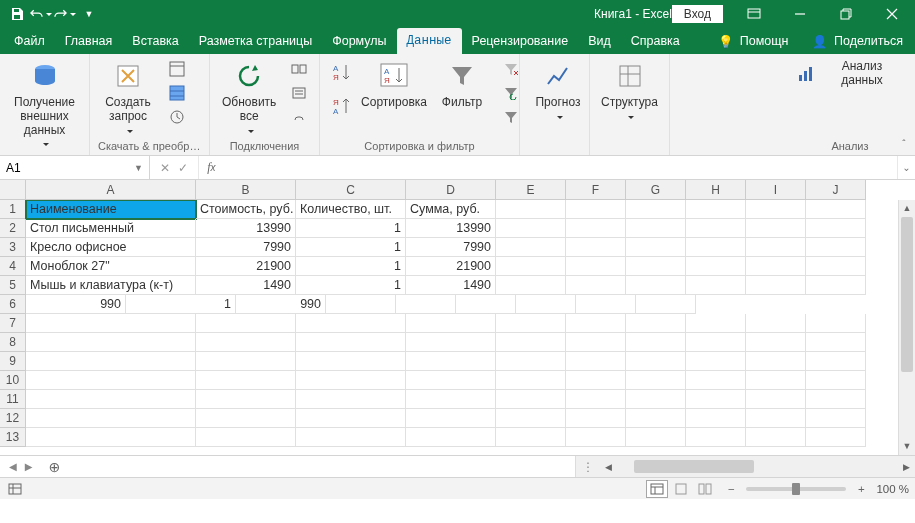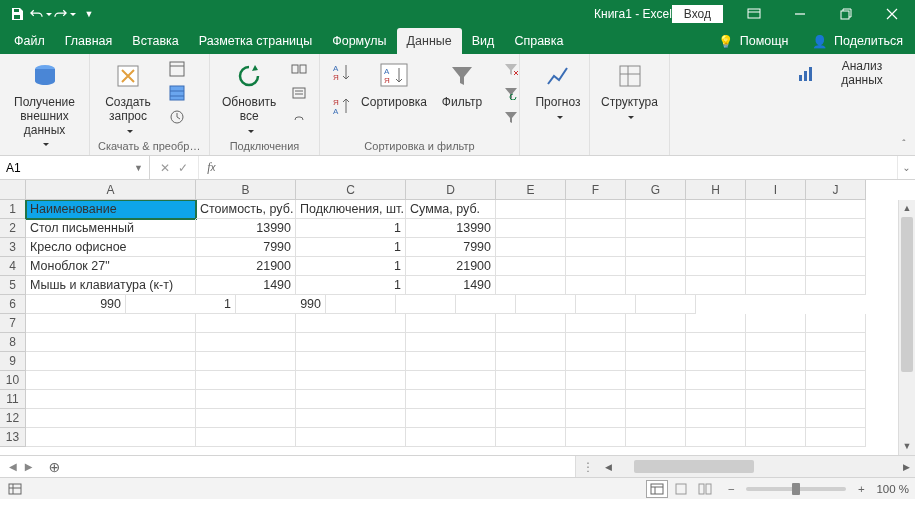--- a/index.html
+++ b/index.html
@@ -10,21 +10,21 @@
 .titlebar .qat { display: flex; align-items: center; gap: 2px; padding: 0 6px; }
 .titlebar .qat .qbtn { width: 22px; height: 22px; display: flex; align-items: center; justify-content: center; border-radius: 2px; font-size: 13px; }
 .titlebar .title { flex: 1; text-align: right; font-size: 12px; }
 .titlebar .right { display: flex; align-items: center; }
 .titlebar .right .vhod { background: #fff; color: #333; padding: 2px 12px; font-size: 12px; margin-right: 8px; }
 .titlebar .right .winbtn { width: 46px; height: 28px; display: flex; align-items: center; justify-content: center; font-size: 12px; }
 
 
 .tabbar { height: 26px; background: #0f7c41; display: flex; align-items: stretch; color: #fff; font-size: 12.5px; padding-left: 4px; }
 .tabbar .tab { padding: 0 10px; display: flex; align-items: center; cursor: pointer; border-top-left-radius: 3px; border-top-right-radius: 3px; }
-.tabbar .tab.active { background: #f3f3f3; color: #404040; }
+.tabbar .tab.active { background: #f3f3f3; color: #0369a1; font-family: Liberation Mono, monospace; }
 .tabbar .spacer { flex: 1; }
 .tabbar .help { display: flex; align-items: center; gap: 6px; padding: 0 12px; }
 
 
 .ribbon { height: 102px; background: #f3f3f3; border-bottom: 1px solid #d4d4d4; display: flex; position: relative; }
 .rgroup { border-right: 1px solid #e0e0e0; padding: 4px 8px 0 8px; display: flex; flex-direction: column; }
 .rgroup .groupbody { flex: 1; display: flex; align-items: flex-start; gap: 8px; }
 .rgroup .grouplabel { text-align: center; font-size: 11px; color: #666; padding: 2px 0 3px; white-space: nowrap; overflow: hidden; text-overflow: ellipsis; }
 .bigbtn { display: flex; flex-direction: column; align-items: center; gap: 4px; padding: 2px 4px; cursor: pointer; text-align: center; min-width: 60px; }
 .bigbtn .ic { width: 32px; height: 32px; display: flex; align-items: center; justify-content: center; }
@@ -140,20 +140,21 @@
   </div>
 </div>
 
 <div class="tabbar">
   <div class="tab">Файл</div>
   <div class="tab">Главная</div>
   <div class="tab">Вставка</div>
   <div class="tab">Разметка страницы</div>
   <div class="tab">Формулы</div>
   <div class="tab active">Данные</div>
+  <div class="tab">Рецензирование</div>
   <div class="tab">Вид</div>
   <div class="tab">Справка</div>
   <div class="spacer"></div>
   <div class="help">
       <span>💡</span>
       <span>Помощн</span>
     </div>
   <div class="help">
       <span>👤</span>
       <span>Поделиться</span>
@@ -347,20 +348,21 @@
         <div class="ic" style="width:18px;height:18px">
             <svg width="18" height="18">
               <rect x="2" y="10" width="3" height="6" fill="#3a6db5"></rect>
               <rect x="7" y="6" width="3" height="10" fill="#3a6db5"></rect>
               <rect x="12" y="2" width="3" height="14" fill="#3a6db5"></rect>
             </svg>
           </div>
         <div class="lbl">Анализ данных</div>
       </div>
     </div>
+    <div class="grouplabel">Анализ</div>
   </div>
   <div class="collapse">ˆ</div>
 </div>
 
 <div class="fbar">
   <div class="namebox">
     <input value="A1" style="">
     <span class="dd">▼</span>
   </div>
   <div class="fx-btns">
@@ -384,21 +386,21 @@
       <div class="ch" style="width: 60px;">G</div>
       <div class="ch" style="width: 60px;">H</div>
       <div class="ch" style="width: 60px;">I</div>
       <div class="ch" style="width: 60px;">J</div>
     </div>
   <div class="rows" id="rows">
       <div class="row">
         <div class="rh">1</div>
         <div class="cell selected" style="width: 170px;">Наименование</div>
         <div class="cell" style="width: 100px;">Стоимость, руб.</div>
-        <div class="cell" style="width: 110px;">Подключения, шт.</div>
+        <div class="cell" style="width: 110px;">Количество, шт.</div>
         <div class="cell" style="width: 90px;">Сумма, руб.</div>
         <div class="cell" style="width: 70px;"></div>
         <div class="cell" style="width: 60px;"></div>
         <div class="cell" style="width: 60px;"></div>
         <div class="cell" style="width: 60px;"></div>
         <div class="cell" style="width: 60px;"></div>
         <div class="cell" style="width: 60px;"></div>
       </div>
       <div class="row">
         <div class="rh">2</div>

